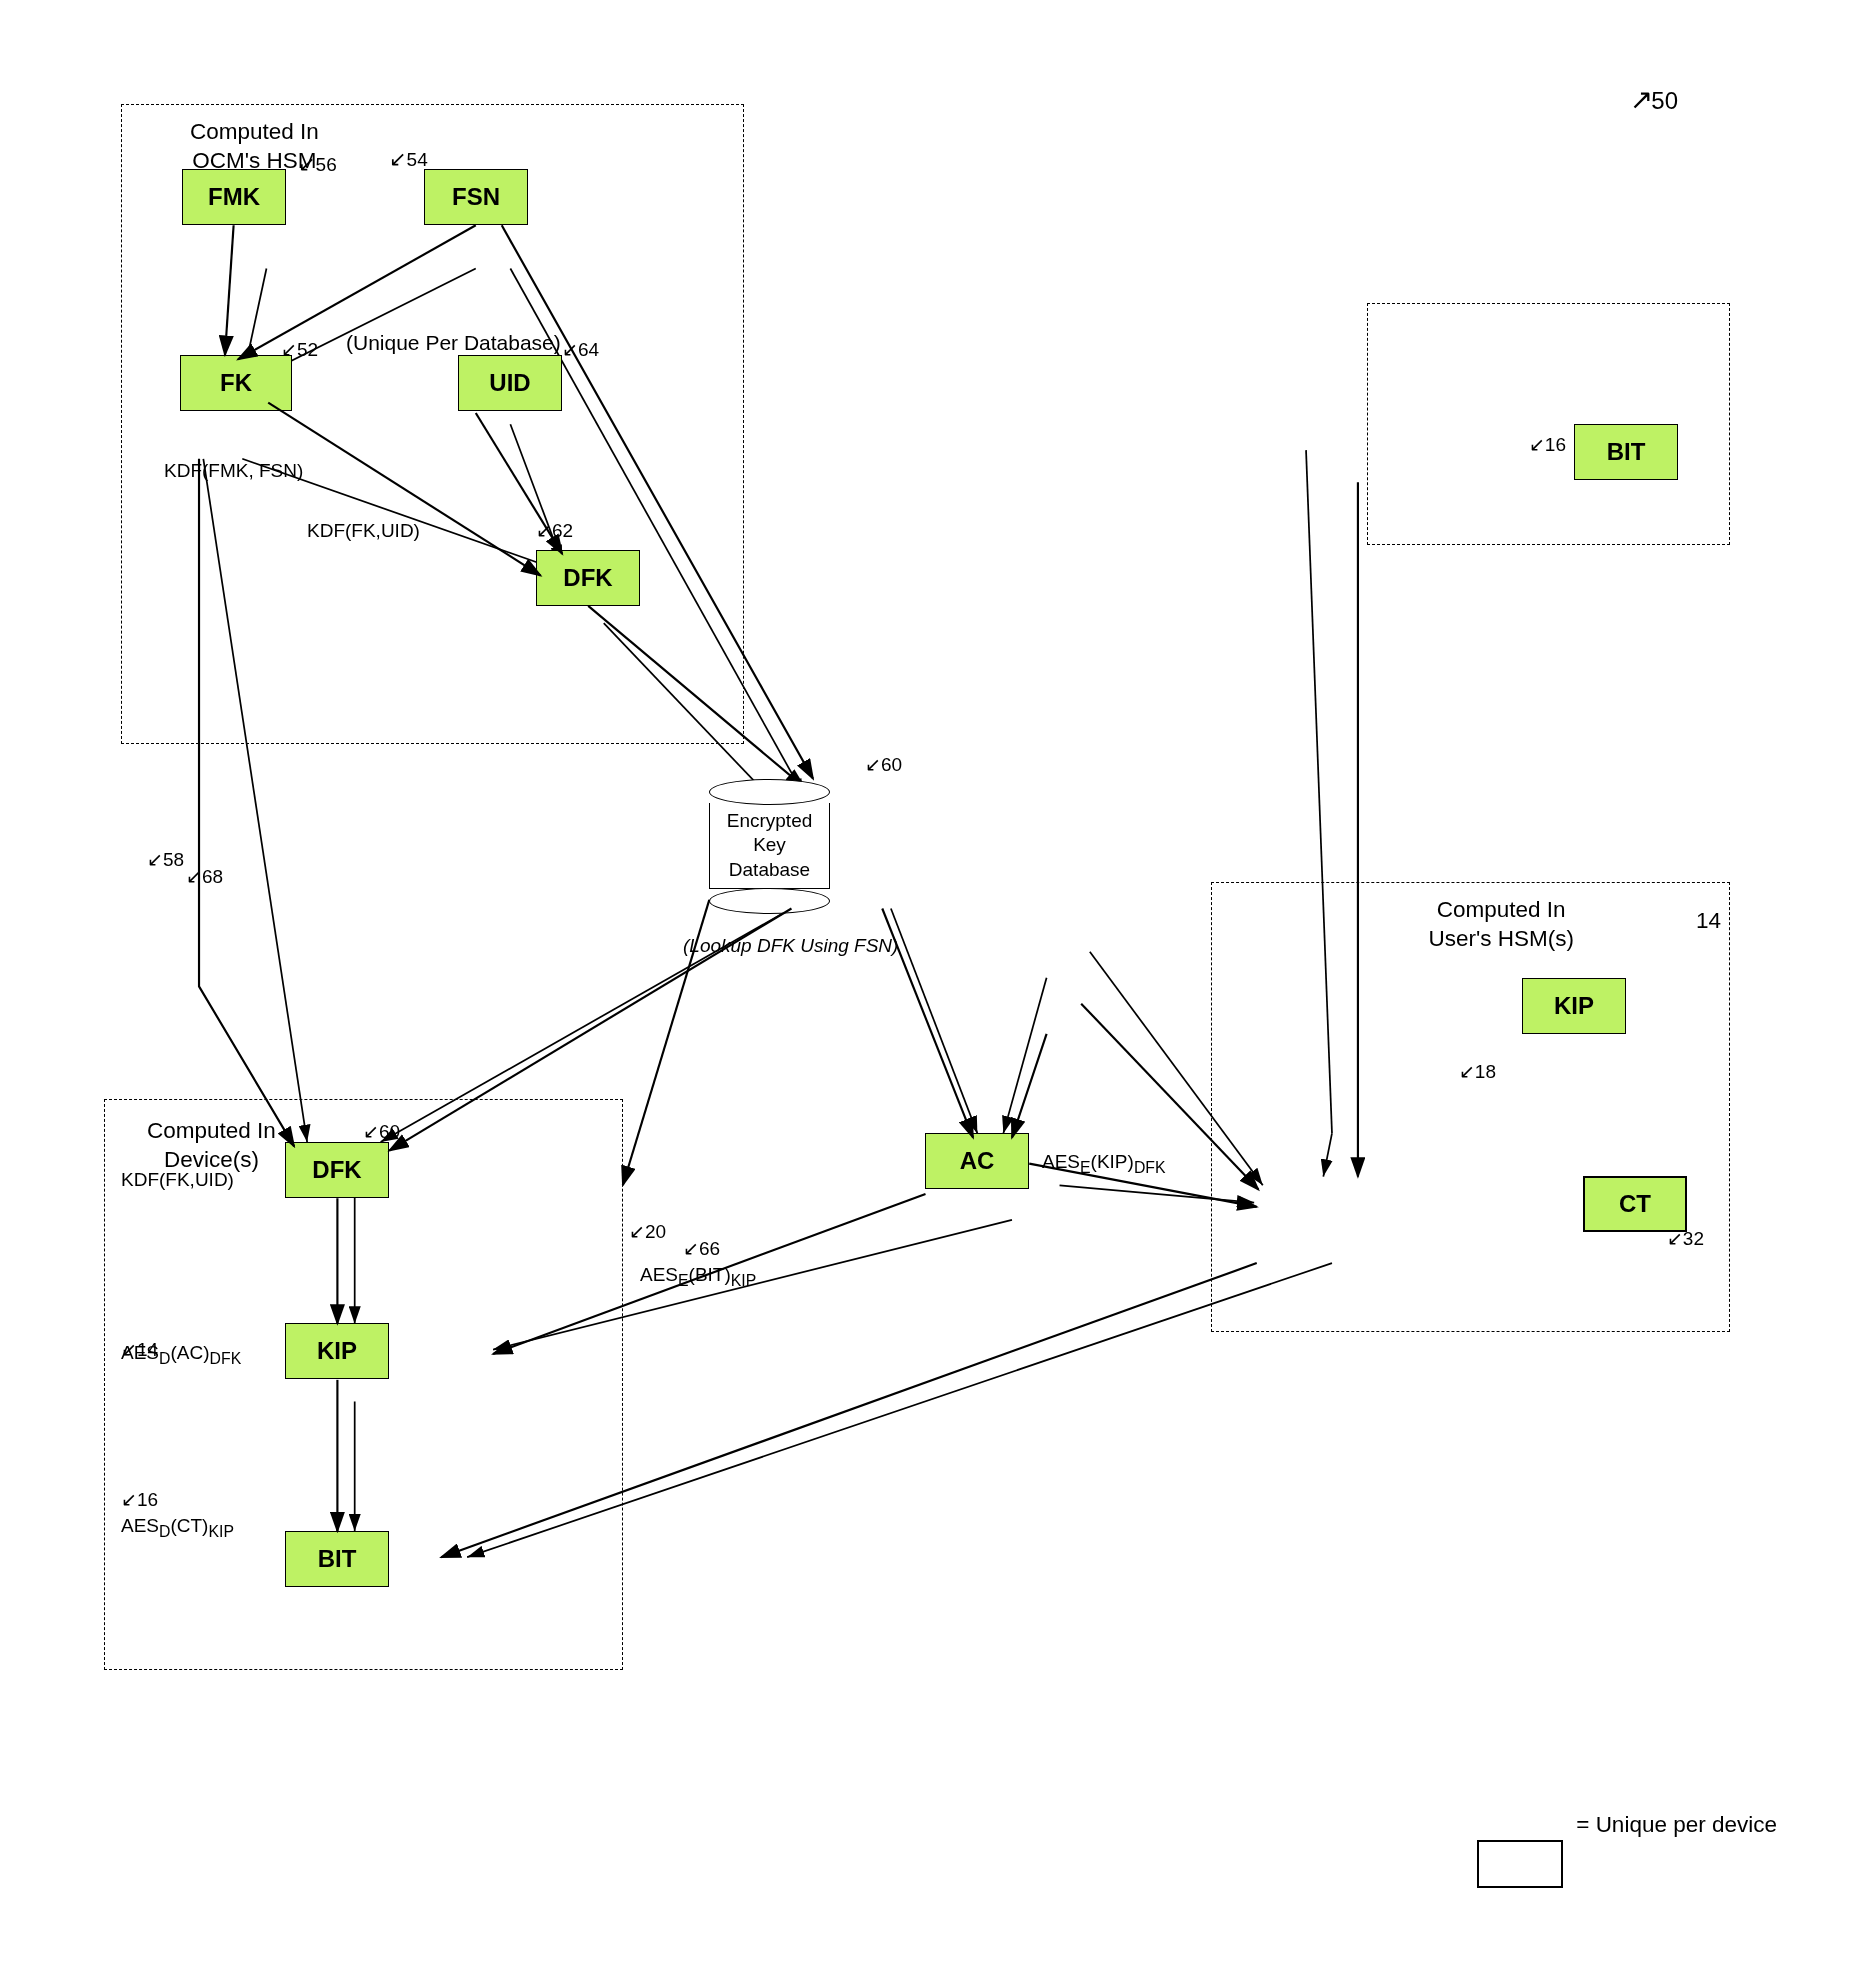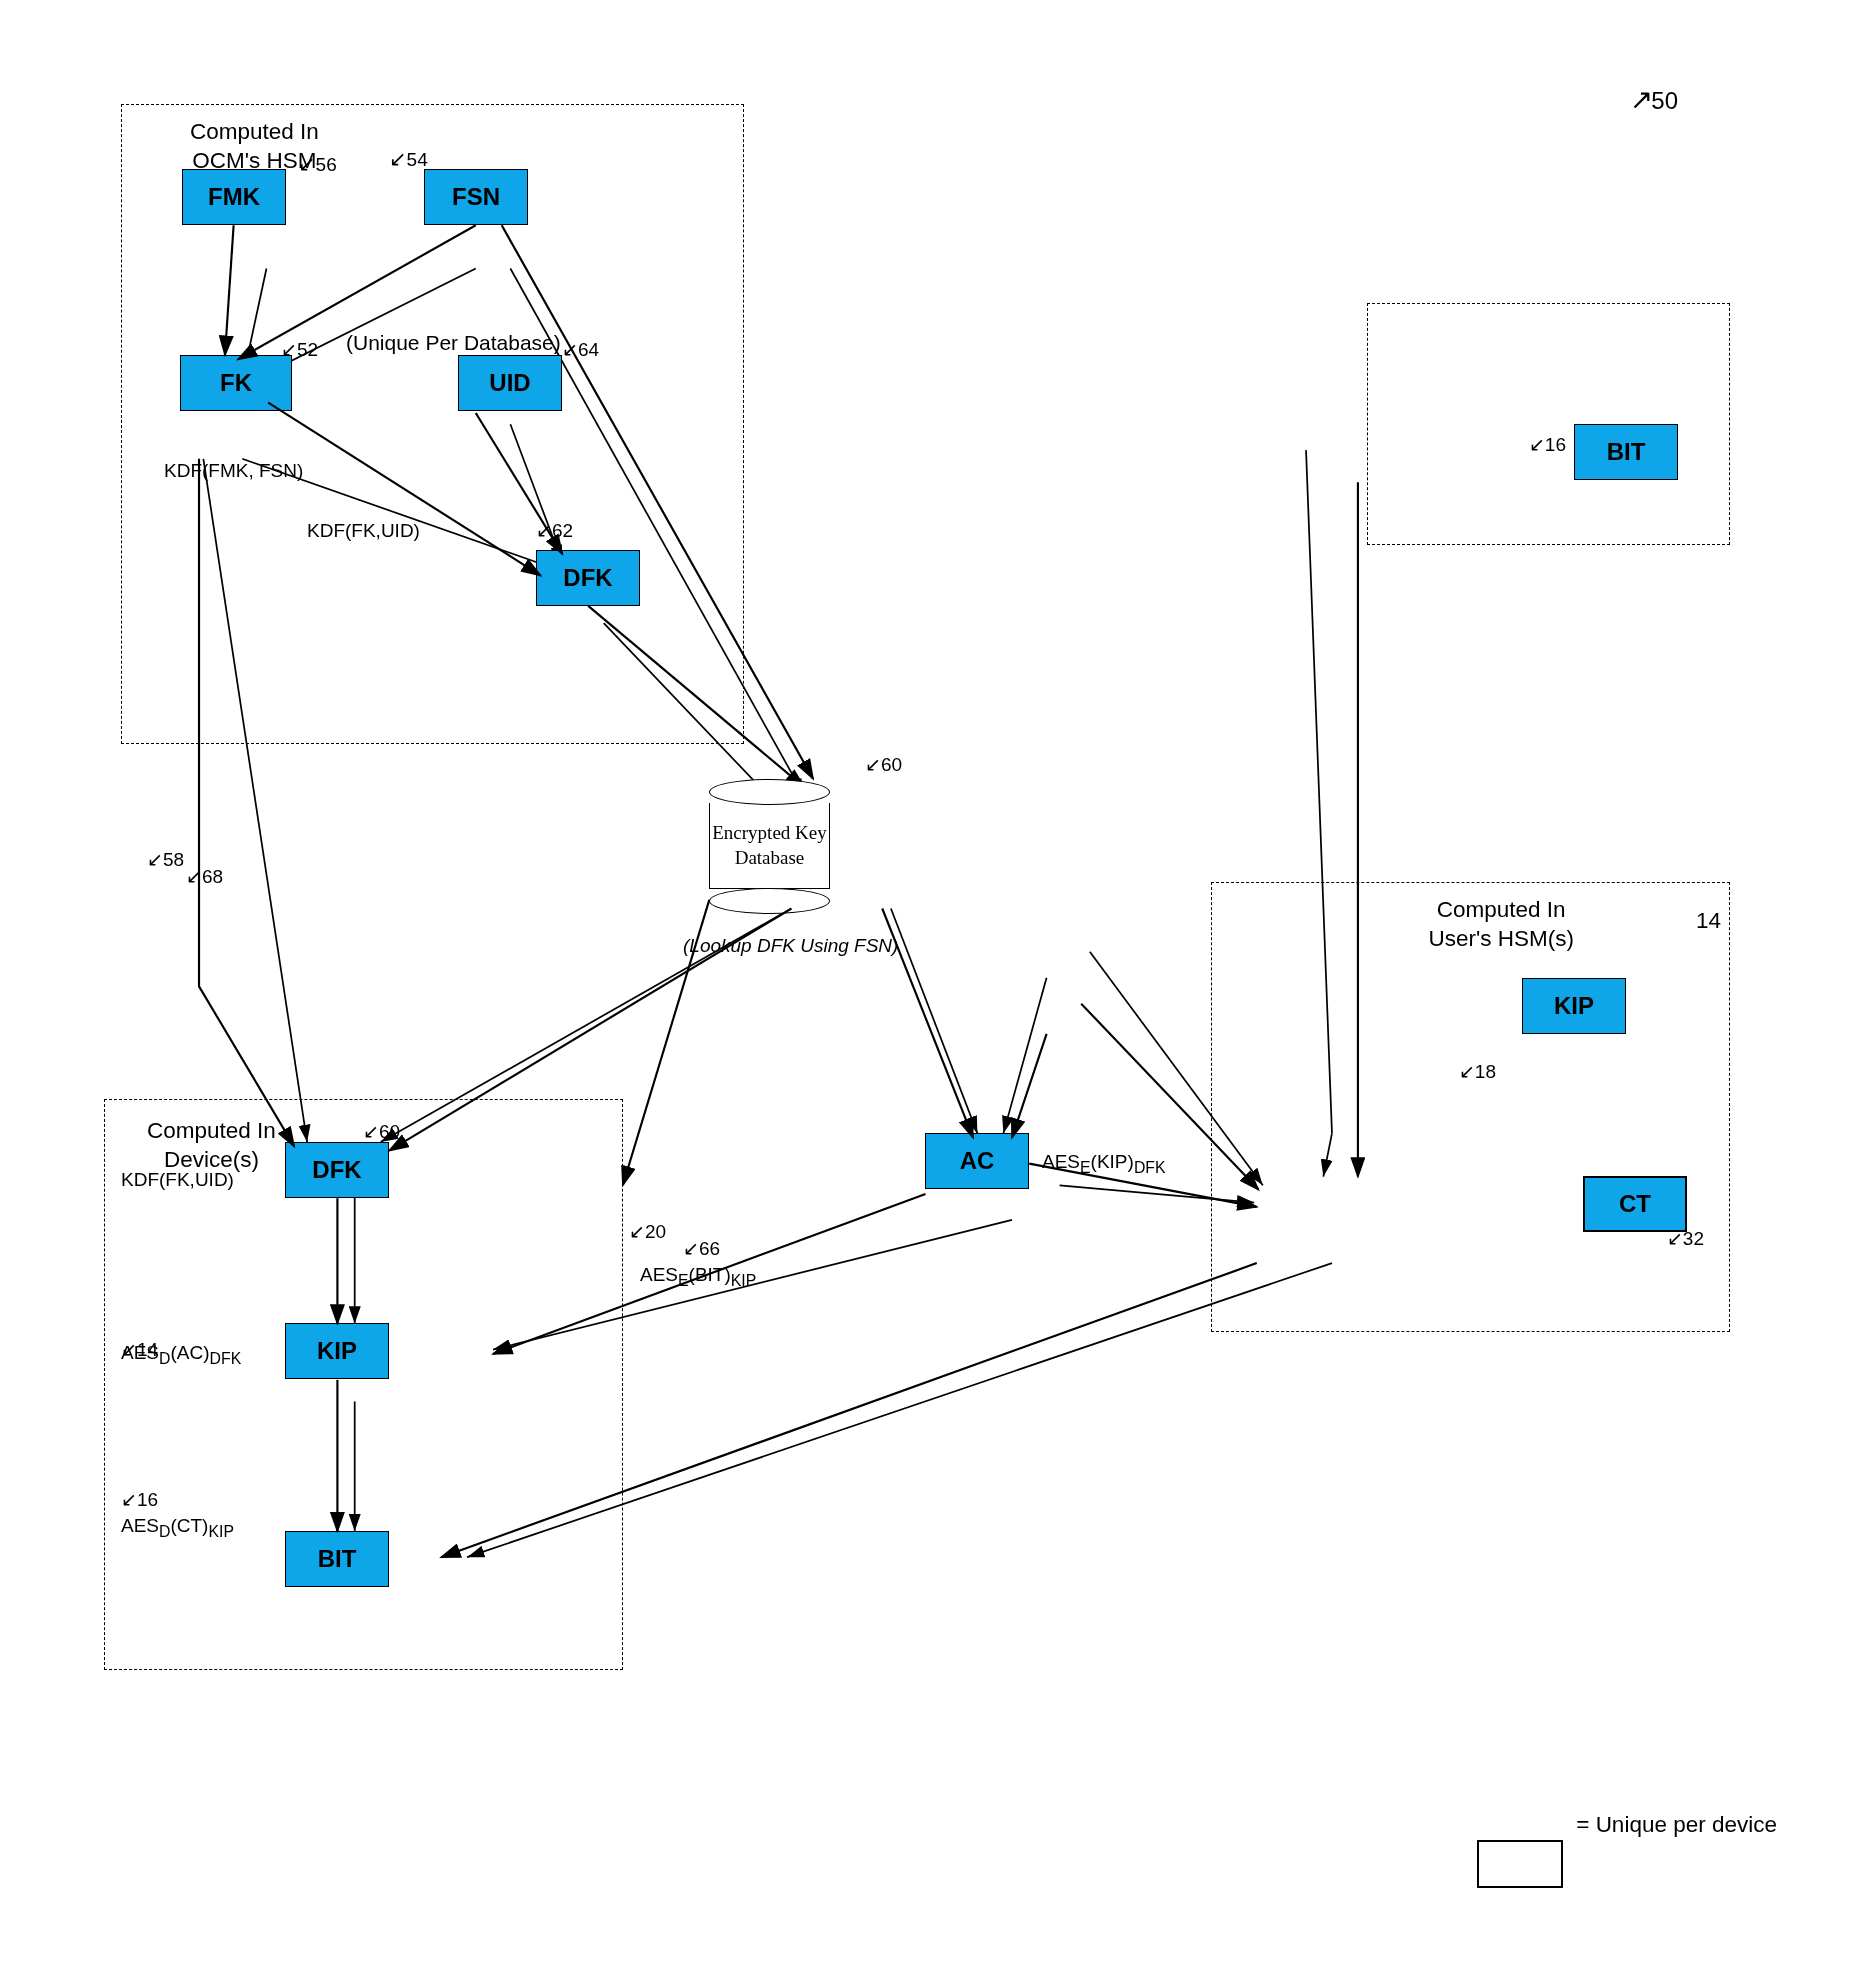--- a/index.html
+++ b/index.html
@@ -15,21 +15,21 @@
       position: absolute;
       top: 35px;
       left: 52px;
       width: 1747px;
       height: 1920px;
     }
     
     .box {
       position: absolute;
       border: 1.7px solid #000;
-      background: #0ea5e9;
+      background: #bef264;
       display: flex;
       align-items: center;
       justify-content: center;
       font-size: 24px;
       font-weight: bold;
       text-align: left;
     }
     .box-dashed {
       position: absolute;
       border: 1.7px dashed #000;
@@ -62,21 +62,20 @@
       overflow: visible;
       pointer-events: none;
     }
     
     .cylinder {
       position: absolute;
       display: flex;
       flex-direction: column;
       align-items: center;
       justify-content: center;
-      font-family: Liberation Serif, serif;
     }
     .cylinder-body {
       width: 121px;
       height: 86px;
       background: #fff;
       border-left: 1.7px solid #000;
       border-right: 1.7px solid #000;
       border-bottom: 1.7px solid #000;
       display: flex;
       align-items: center;

